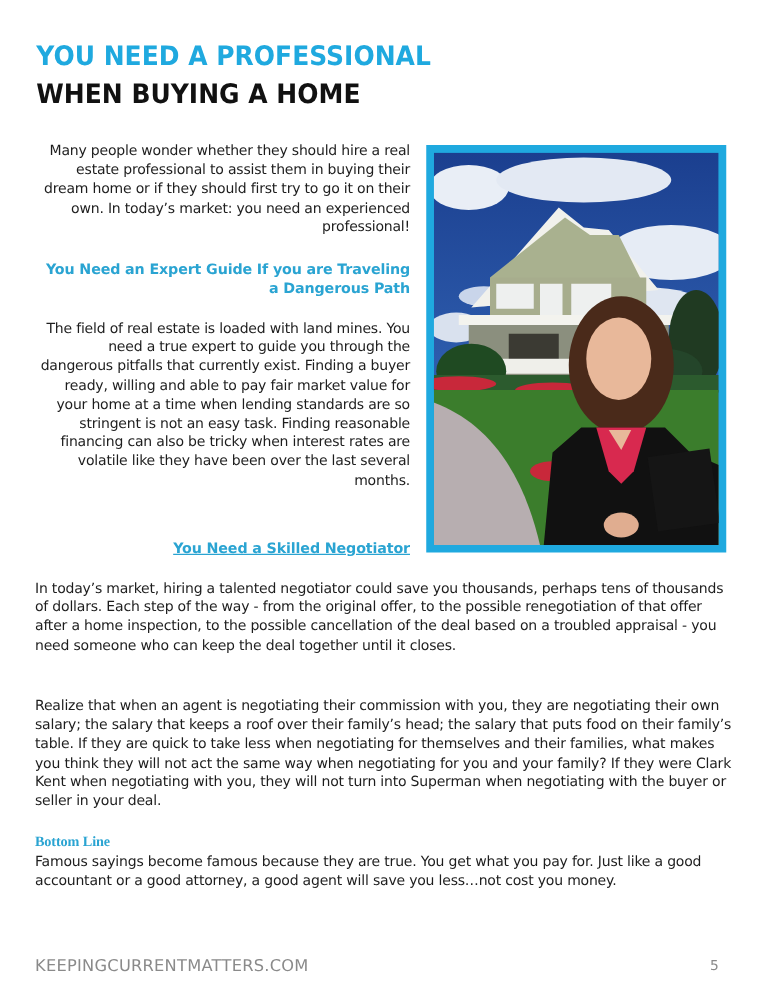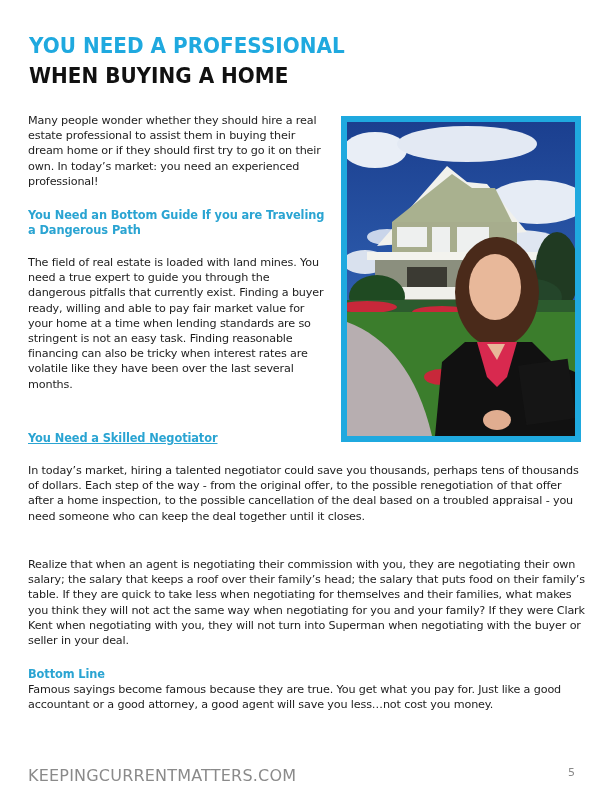--- a/index.html
+++ b/index.html
@@ -6,38 +6,38 @@
     body { width: 612px; height: 792px; position: relative; overflow: hidden;
       font-family: "DejaVu Sans", sans-serif; color: #1a1a1a; }
     .title1 { position: absolute; left: 29px; top: 33px; font-size: 21.5px; font-weight: bold;
       color: #1fa9df; letter-spacing: 0px; white-space: nowrap; transform: scaleX(0.93); transform-origin: left; }
     .title2 { position: absolute; left: 29px; top: 63px; font-size: 21.5px; font-weight: bold;
       color: #111111; white-space: nowrap; transform: scaleX(0.93); transform-origin: left; }
     .para { position: absolute; left: 28px; font-size: 11.2px; line-height: 15.2px; color: #1d1d1d;
       letter-spacing: -0.15px; }
     .heading { position: absolute; left: 28px; font-size: 11.4px; line-height: 15.2px; font-weight: bold;
       color: #2aa4d2; letter-spacing: -0.1px; }
-    .narrow { width: 300px; }
+    .narrow { width: 300px; text-align: right; }
     .wide { width: 560px; }
     .photo-frame { position: absolute; left: 341px; top: 116px; width: 240px; height: 326px;
       background: #1fa9df; }
     .photo { position: absolute; left: 6px; top: 6px; width: 228px; height: 314px; overflow: hidden; }
-    .footer-left { position: absolute; left: 28px; top: 766px; font-size: 16px; color: #8a8a8a;
+    .footer-left { position: absolute; left: 28px; top: 766px; font-size: 13px; color: #8a8a8a;
       letter-spacing: 0.2px; }
     .footer-right { position: absolute; right: 37px; top: 766px; font-size: 11px; color: #8a8a8a; }
   </style>
 </head>
 <body>
 
 <div class="title1">YOU NEED A PROFESSIONAL</div>
 <div class="title2">WHEN BUYING A HOME</div>
 
 <div class="para narrow" style="top:113px;">Many people wonder whether they should hire a real estate professional to assist them in buying their dream home or if they should first try to go it on their own. In today’s market: you need an experienced professional!</div>
 
-<div class="heading narrow" style="top:208px;">You Need an Bottom Guide If you are Traveling a Dangerous Path</div>
+<div class="heading narrow" style="top:208px;">You Need an Expert Guide If you are Traveling a Dangerous Path</div>
 <div class="para narrow" style="top:255px;">The field of real estate is loaded with land mines. You need a true expert to guide you through the dangerous pitfalls that currently exist. Finding a buyer ready, willing and able to pay fair market value for your home at a time when lending standards are so stringent is not an easy task. Finding reasonable financing can also be tricky when interest rates are volatile like they have been over the last several months.</div>
 
 <div class="photo-frame">
   <div class="photo">
     <svg width="228" height="314" viewBox="0 0 228 314" xmlns="http://www.w3.org/2000/svg">
       <defs>
         <linearGradient id="sky" x1="0" y1="0" x2="0" y2="1">
           <stop offset="0" stop-color="#1b3f8f"></stop>
           <stop offset="0.6" stop-color="#2f5fb0"></stop>
           <stop offset="1" stop-color="#6d8fcc"></stop>
@@ -83,17 +83,17 @@
       <rect x="175" y="240" width="50" height="60" fill="#151515" transform="rotate(-8 200 270)"></rect>
       <ellipse cx="150" cy="298" rx="14" ry="10" fill="#e0ad90"></ellipse>
     </svg>
   </div>
 </div>
 
 <div class="heading narrow" style="top:431px;text-decoration:underline;">You Need a Skilled Negotiator</div>
 <div class="para wide" style="top:463px;">In today’s market, hiring a talented negotiator could save you thousands, perhaps tens of thousands of dollars. Each step of the way - from the original offer, to the possible renegotiation of that offer after a home inspection, to the possible cancellation of the deal based on a troubled appraisal - you need someone who can keep the deal together until it closes.</div>
 <div class="para wide" style="top:557px;">Realize that when an agent is negotiating their commission with you, they are negotiating their own salary; the salary that keeps a roof over their family’s head; the salary that puts food on their family’s table. If they are quick to take less when negotiating for themselves and their families, what makes you think they will not act the same way when negotiating for you and your family? If they were Clark Kent when negotiating with you, they will not turn into Superman when negotiating with the buyer or seller in your deal.</div>
 
-<div class="heading wide" style="top:667px;">Bottom Line</div>
+<div class="heading wide" style="top:667px;font-family:Liberation Serif, serif;">Bottom Line</div>
 <div class="para" style="top:682px; width:545px;">Famous sayings become famous because they are true. You get what you pay for. Just like a good accountant or a good attorney, a good agent will save you less…not cost you money.</div>
 
 <div class="footer-left">KEEPINGCURRENTMATTERS.COM</div>
 <div class="footer-right">5</div>
 
 </body></html>

